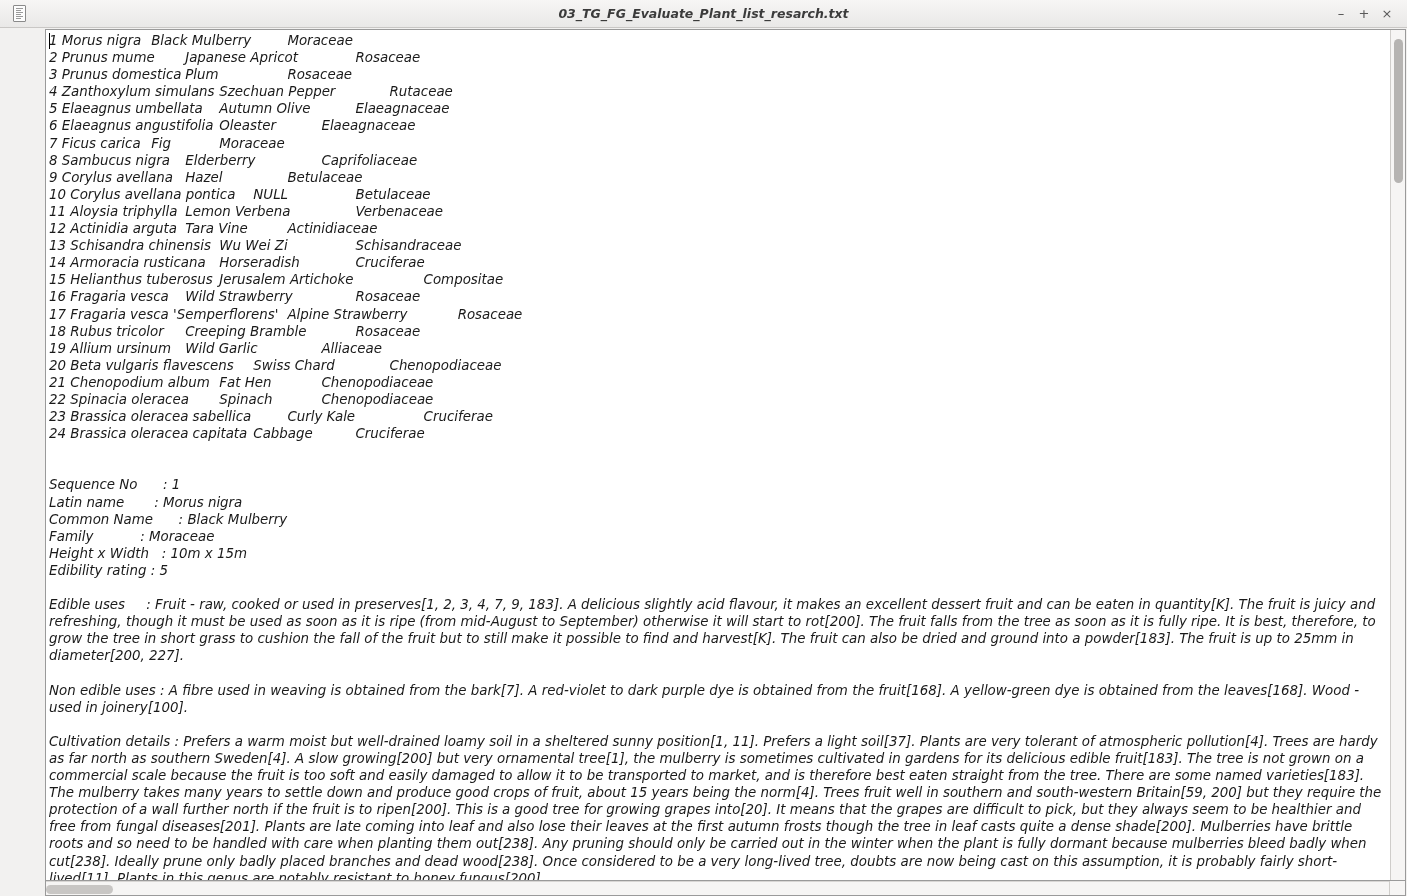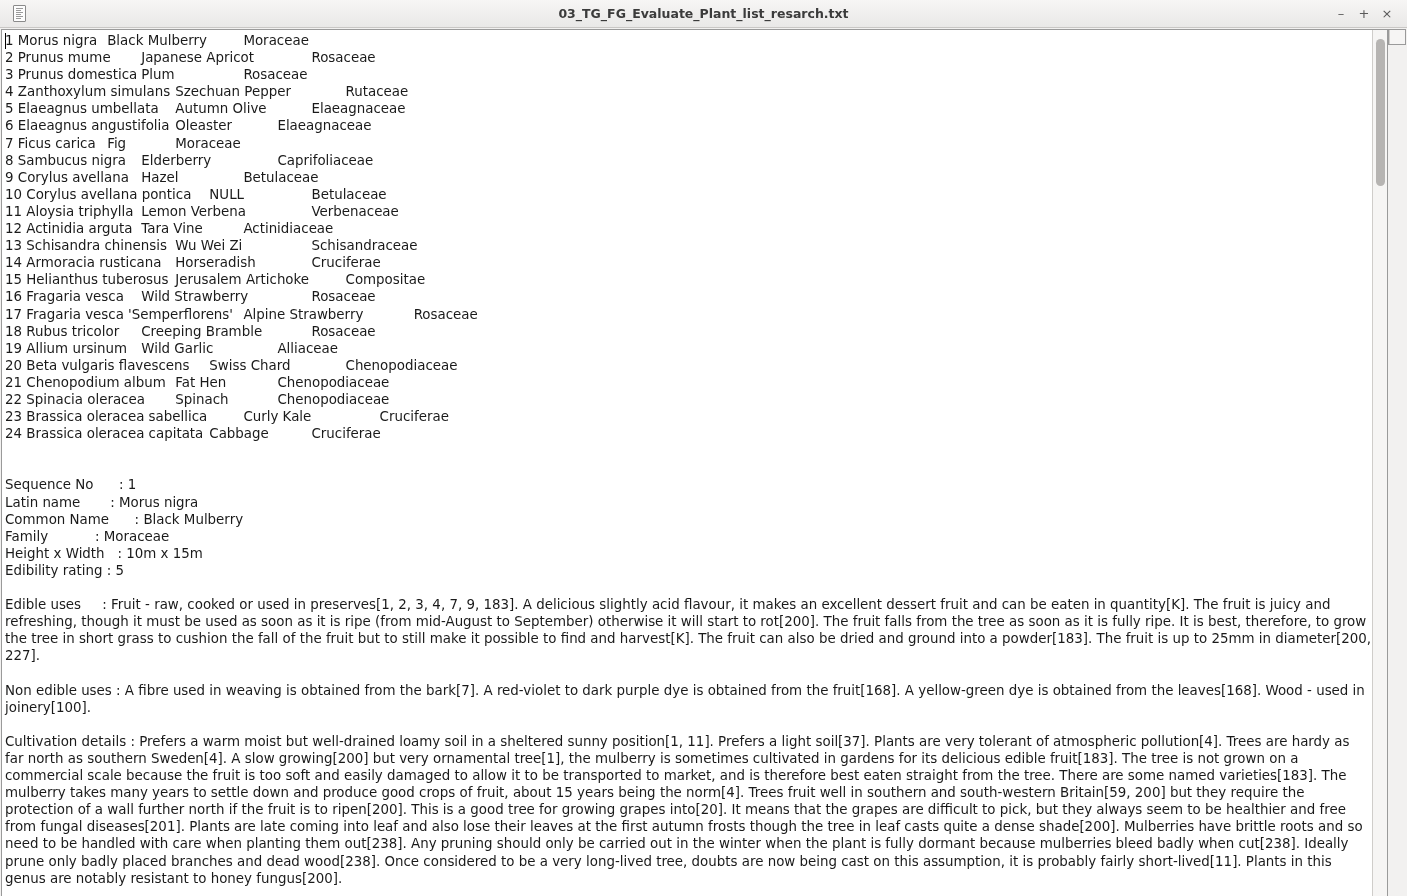--- a/index.html
+++ b/index.html
@@ -13,20 +13,21 @@
     overflow: hidden;
     font-family: "DejaVu Sans", sans-serif;
   }
   #app {
     width: 1407px;
     height: 896px;
     display: flex;
     flex-direction: column;
     background: #f2f1f0;
     position: relative;
+    font-style: italic;
   }
 
   
   .titlebar {
     height: 27px;
     min-height: 27px;
     background: linear-gradient(to bottom, #f7f6f5 0%, #e9e8e7 100%);
     border-bottom: 1px solid #c9c7c5;
     display: flex;
     align-items: center;
@@ -105,25 +106,26 @@
     color: #2e3436;
     padding: 2px 9px;
     cursor: default;
     white-space: nowrap;
   }
 
   
   .editor-wrap {
     flex: 1;
     display: flex;
-    flex-direction: row;
+    flex-direction: column;
     background: #f2f1f0;
     padding: 1px 1px 0 1px;
     box-sizing: border-box;
     min-height: 0;
+    margin-left: 44px;
   }
   .editor-row {
     flex: 1;
     display: flex;
     min-height: 0;
     border: 1px solid #9a9a9a;
     border-bottom: none;
     background: #ffffff;
     box-sizing: border-box;
   }

